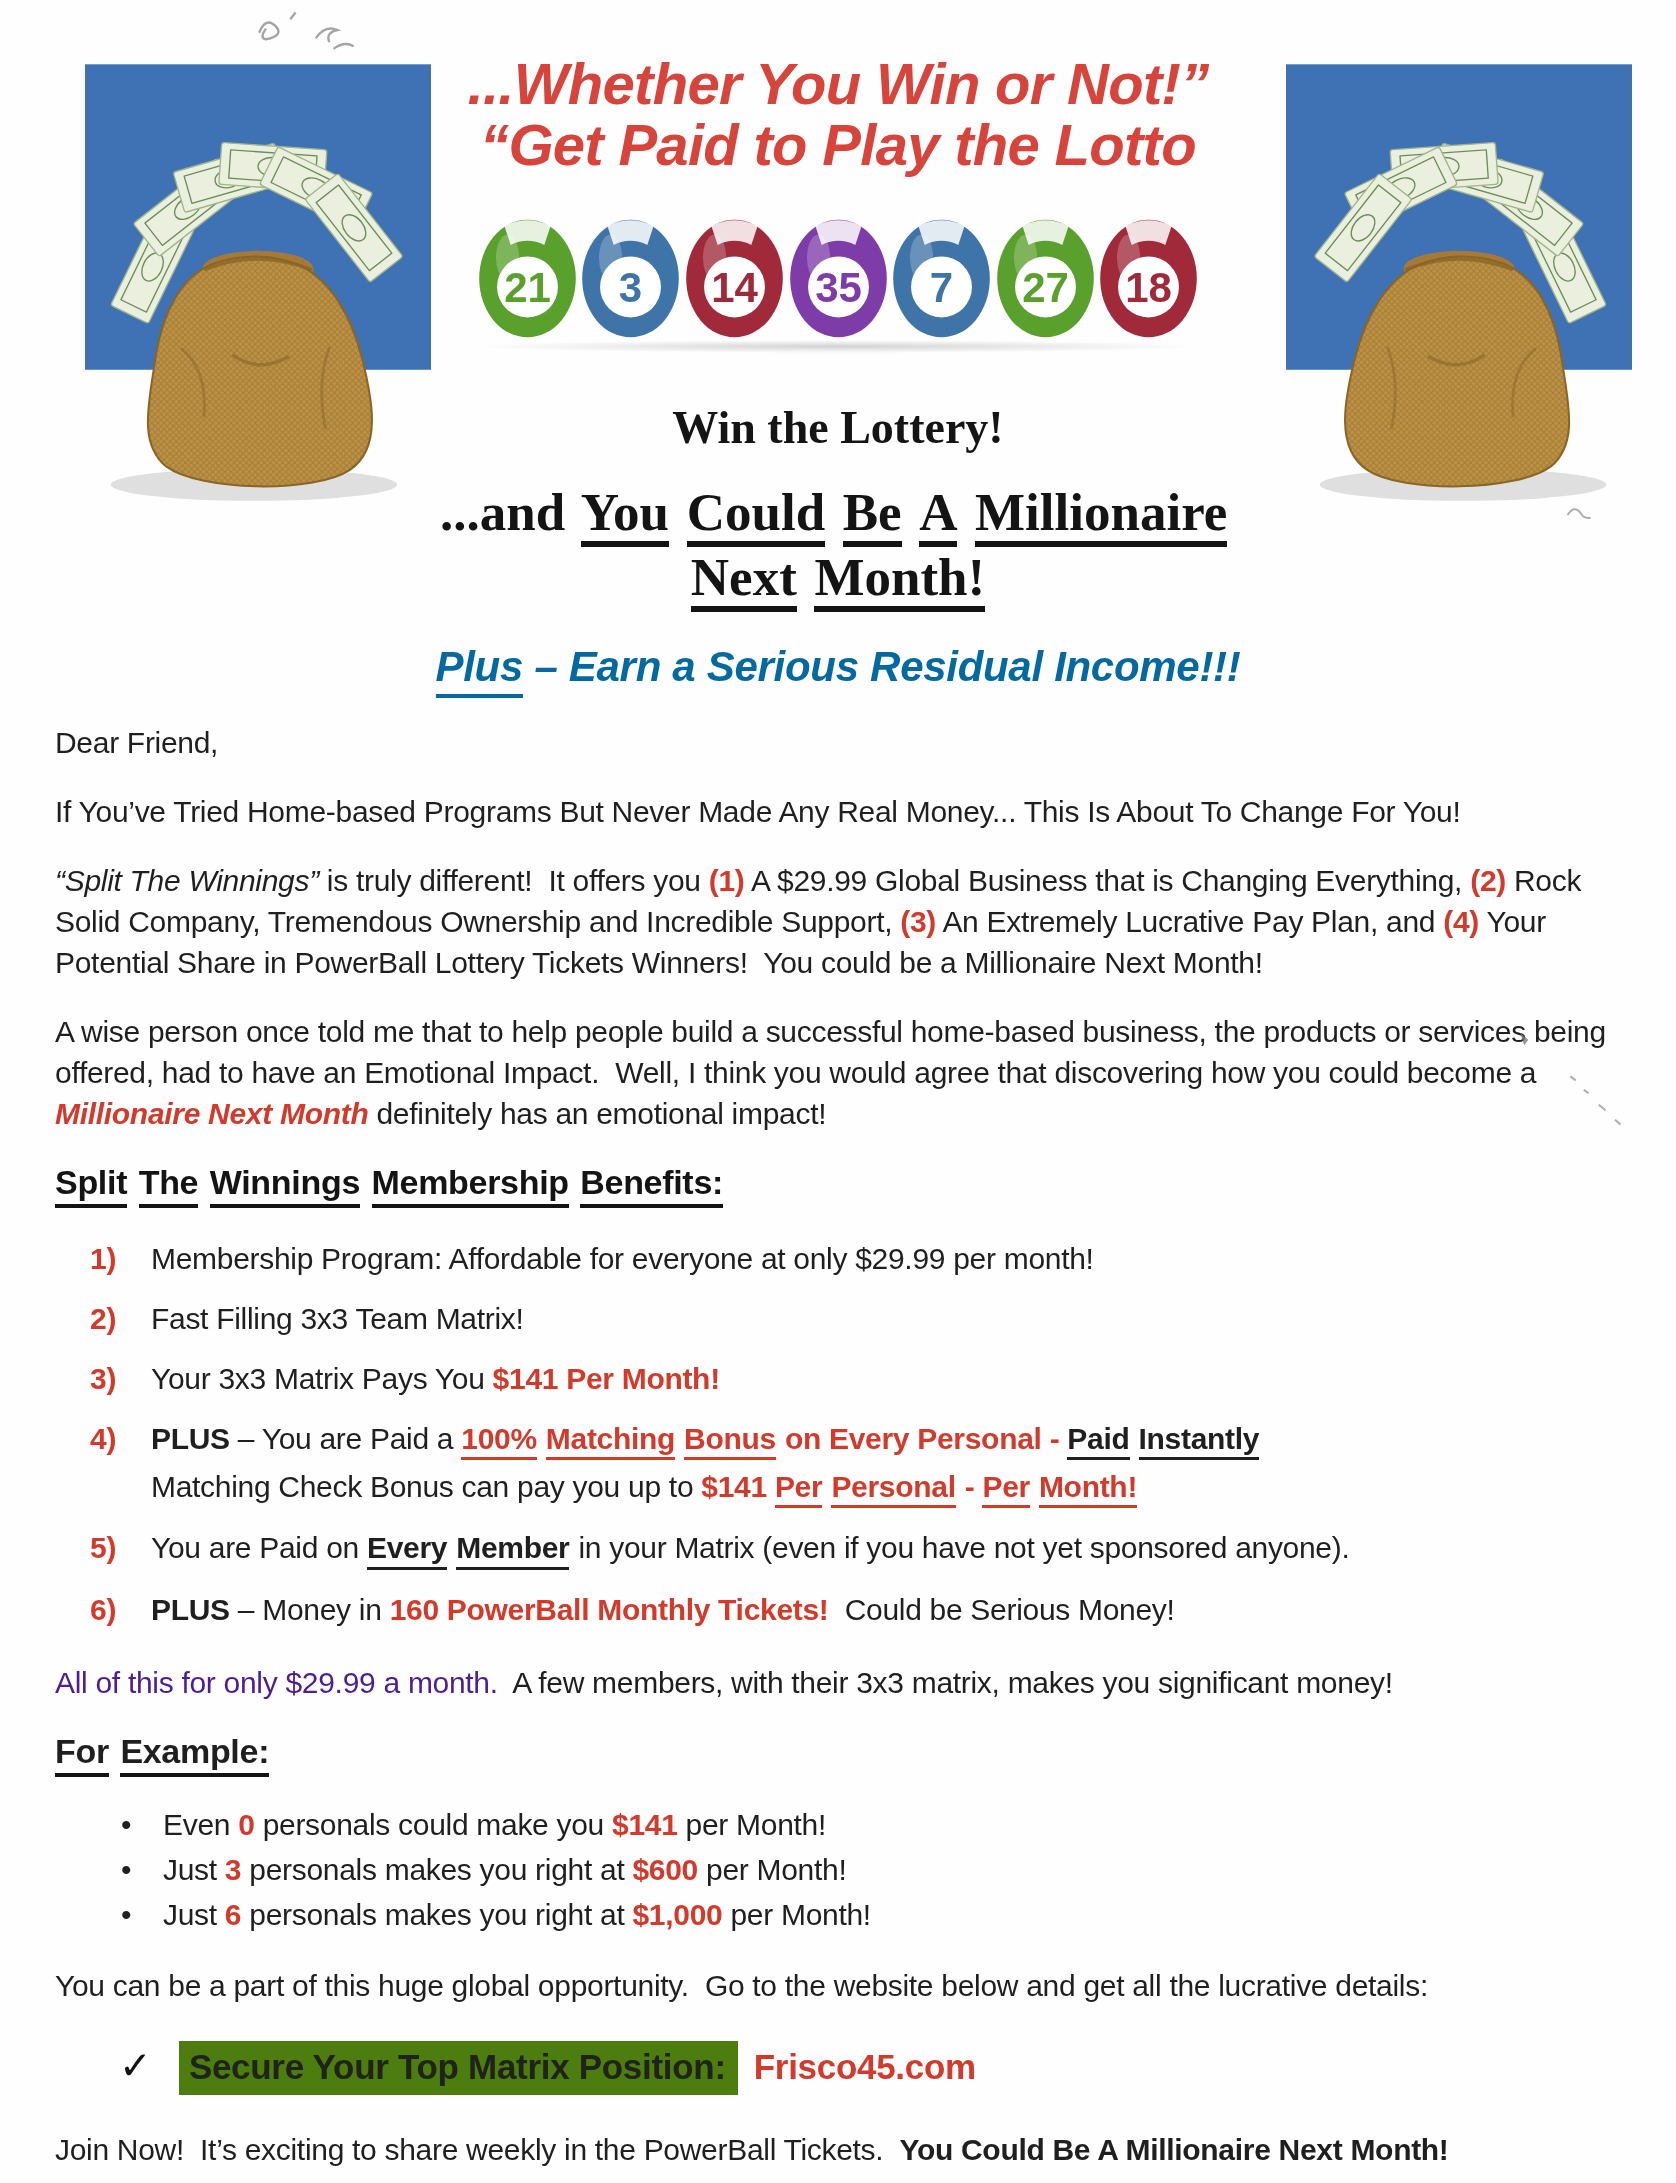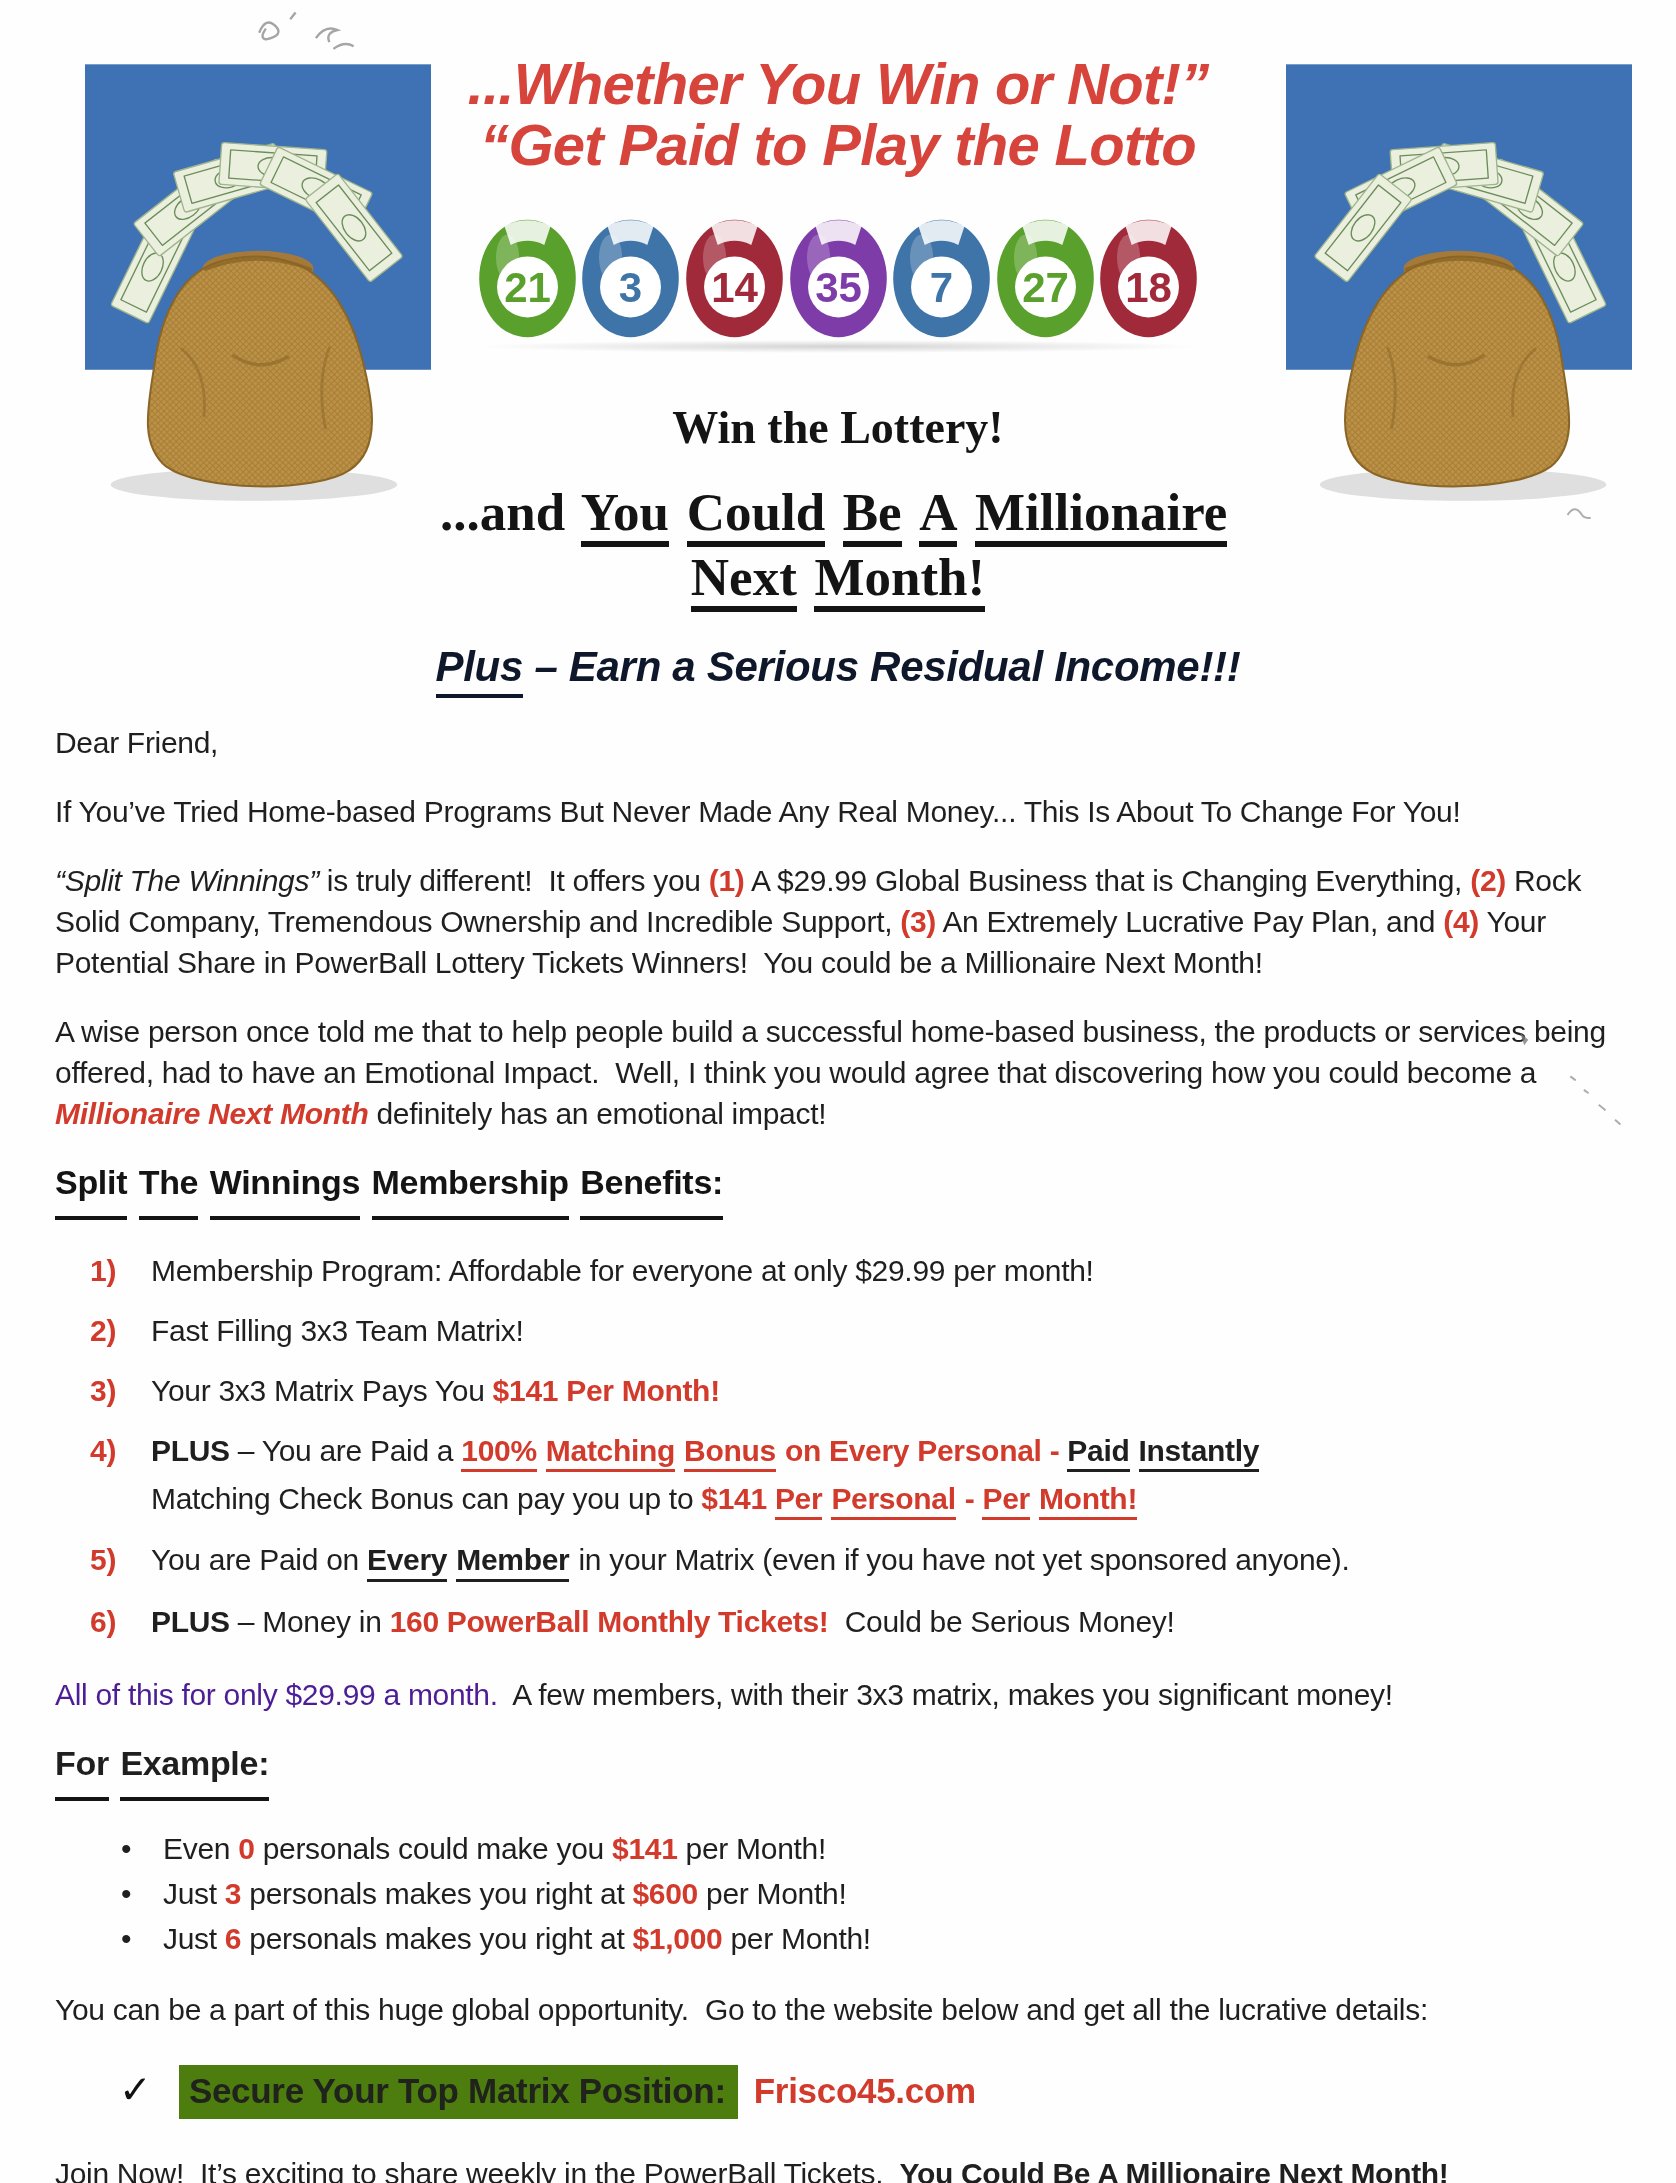--- a/index.html
+++ b/index.html
@@ -23,32 +23,32 @@
   .title-line.l1 { margin-bottom:35px; }
   .balls-row { margin:35px auto 0; width:784px; display:flex; justify-content:center; align-items:flex-end; }
   .ball { width:105px; height:133px; margin:0 -0.7px; }
   .ball-num { font-family:"Liberation Sans", sans-serif; font-size:40px; font-weight:700; }
   .balls-shadow { width:730px; height:13.5px; margin:-4px auto 0; border-radius:50%;
     background:radial-gradient(ellipse at center, rgba(60,60,60,0.22), rgba(60,60,60,0) 70%); }
   .win-heading { font-family:"Liberation Serif", serif; font-weight:700; font-size:46px; color:#141414; margin-top:48px; }
   .millionaire { font-family:"Liberation Serif", serif; font-weight:700; font-size:53px; color:#141414; margin-top:28px; }
   .millionaire .pre { margin-right:6.8px; }
   .millionaire .mw { display:inline-block; border-bottom:6px solid #141414; padding-bottom:0; margin:0 8.8px; line-height:1.05; }
-  .plus-line { font-style:italic; font-weight:700; font-size:42px; color:#0f172a; margin-top:31px; letter-spacing:-0.3px; }
+  .plus-line { font-style:italic; font-weight:700; font-size:42px; color:#0369a1; margin-top:31px; letter-spacing:-0.3px; }
   .plus-line .pu { display:inline-block; border-bottom:4px solid currentColor; padding-bottom:3.4px; }
   
   .letter { padding:24px 55px 0; font-size:30px; line-height:41px; letter-spacing:-0.3px; }
   .letter p, .pw { white-space:pre-wrap; margin-bottom:28px; }
   .b { font-weight:700; }
   .it { font-style:italic; }
   .red { color:#4c1d95; }
   .redb { color:#d23a2c; font-weight:700; }
   .uw { display:inline-block; border-bottom:3.4px solid currentColor; padding-bottom:2px; margin-right:0.30em; line-height:1.12; }
   .benefits-heading { font-size:34px; font-weight:700; color:#141414; margin:5.4px 0 30px; }
-  .bhw { display:inline-block; border-bottom:4.7px solid #141414; padding-bottom:15px; margin-right:11.5px; line-height:1.05; }
+  .bhw { display:inline-block; border-bottom:4.7px solid #141414; padding-bottom:3px; margin-right:11.5px; line-height:1.05; }
   .num-list { padding-left:35px; }
   .num-item { display:flex; margin-bottom:19px; }
   .num { flex:0 0 61px; color:#d23a2c; font-weight:700; }
   .itext { flex:1; white-space:pre-wrap; }
   .line2 { margin-top:5.4px; white-space:pre-wrap; }
   .all-line { margin-top:32px; }
   .example-heading { font-size:34px; font-weight:700; margin:6.8px 0 27px; }
   .bullets { margin-bottom:30px; }
   .bullet { display:flex; padding-left:66px; margin-bottom:4px; }
   .dot { flex:0 0 42px; }

